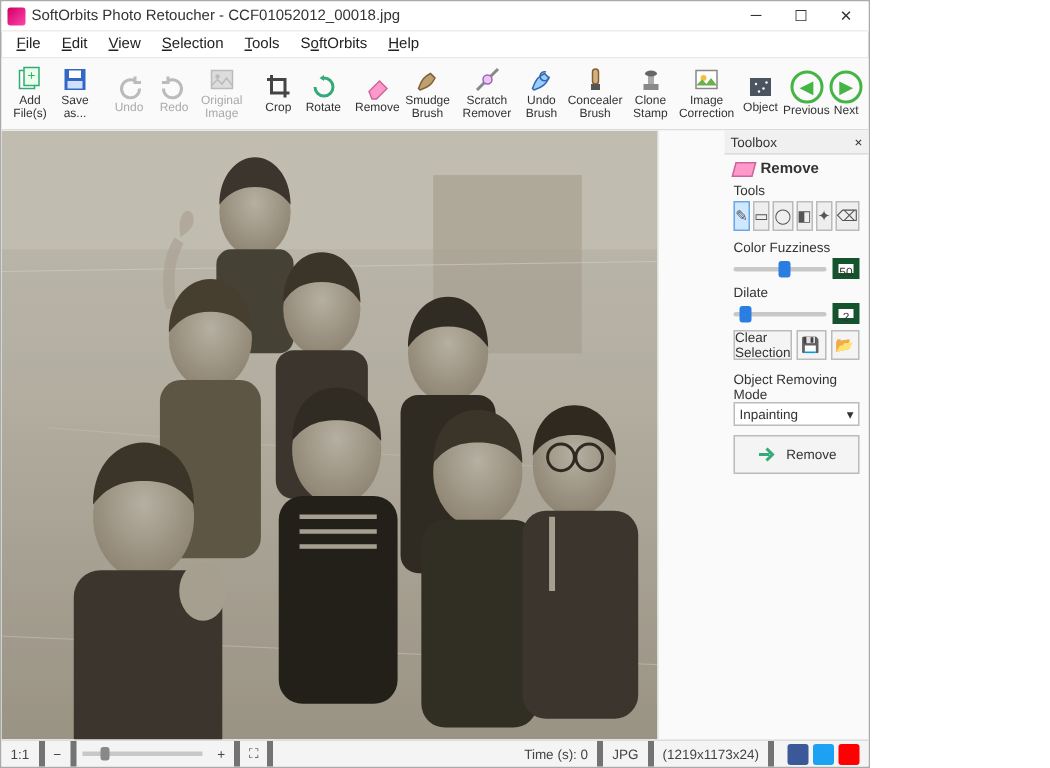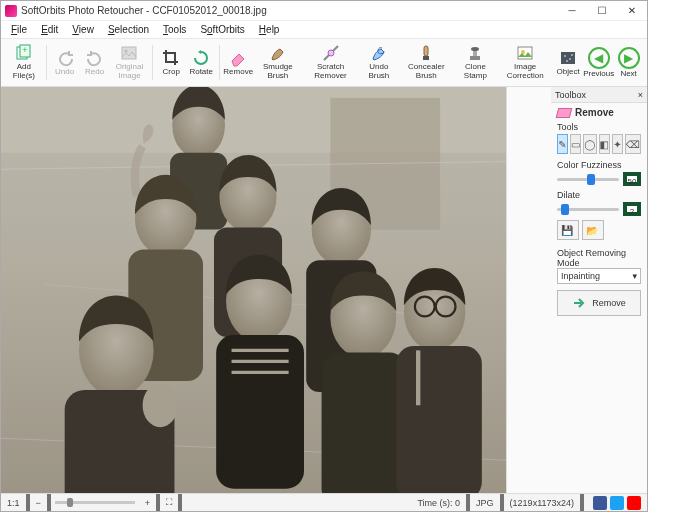--- a/index.html
+++ b/index.html
@@ -1,17 +1,17 @@
 <!DOCTYPE html>
 <html><head>
 <meta charset="utf-8">
 <style>
 * { box-sizing: border-box; margin: 0; padding: 0; font-family: "Segoe UI", Tahoma, sans-serif; }
 html, body { width: 700px; height: 512px; overflow: hidden; background: #fff; }
-.window { width: 648px; height: 512px; display: flex; flex-direction: column; border: 1px solid #aaa; background: #fff; }
+.window { width: 580px; height: 512px; display: flex; flex-direction: column; border: 1px solid #aaa; background: #fff; }
 
 .titlebar { height: 20px; background: #fff; display: flex; align-items: center; font-size: 10px; color: #333; padding-left: 4px; border-bottom: 1px solid #eee; }
 .titlebar .ticon { width: 12px; height: 12px; background: linear-gradient(135deg,#c06,#f4a); border-radius: 2px; margin-right: 4px; }
 .titlebar .tspace { flex: 1; }
 .winbtn { width: 30px; height: 20px; display: flex; align-items: center; justify-content: center; font-size: 10px; color: #333; }
 
 .menubar { height: 18px; display: flex; align-items: center; font-size: 10px; color: #222; padding-left: 4px; gap: 2px; border-bottom: 1px solid #e8e8e8; }
 .menubar span { padding: 2px 6px; }
 .menubar span u { text-decoration: underline; }
 
@@ -87,20 +87,31 @@
           <div class="ric">
             <svg viewBox="0 0 18 18">
               <rect x="2" y="3" width="10" height="12" fill="#fff" stroke="#3a7"></rect>
               <rect x="5" y="1" width="10" height="12" fill="#eaffea" stroke="#3a7"></rect>
               <text x="10" y="9" font-size="9" text-anchor="middle" fill="#3a7">+</text>
             </svg>
           </div>
           <span>Add
 File(s)</span>
         </div>
+      <div class="rbtn">
+          <div class="ric">
+            <svg viewBox="0 0 18 18">
+              <rect x="2" y="2" width="14" height="14" fill="#3367c6"></rect>
+              <rect x="5" y="3" width="8" height="5" fill="#fff"></rect>
+              <rect x="4" y="10" width="10" height="5" fill="#cfe0ff"></rect>
+            </svg>
+          </div>
+          <span>Save
+as...</span>
+        </div>
     </div>
     <div class="rsep"></div>
     <div class="rgroup">
       <div class="rbtn disabled">
           <div class="ric">
             <svg viewBox="0 0 18 18">
               <path d="M13 5a6 6 0 1 0 3 5" fill="none" stroke="#bbb" stroke-width="2"></path>
               <path d="M13 2v4h4" fill="none" stroke="#bbb" stroke-width="2"></path>
             </svg>
           </div>
@@ -353,20 +364,21 @@
           <div class="valbox">50</div>
         </div>
         <div>Dilate</div>
         <div class="slider">
           <div class="track">
               <div class="thumb" style="left:6%"></div>
             </div>
           <div class="valbox">2</div>
         </div>
         <div class="twobtn">
+          <div class="btnwide">Clear Selection</div>
           <div class="sqbtn">💾</div>
           <div class="sqbtn">📂</div>
         </div>
       </div>
       <div class="section">
         <div>Object Removing Mode</div>
         <div class="combo">
           <span>Inpainting</span>
           <span>▾</span>
         </div>

